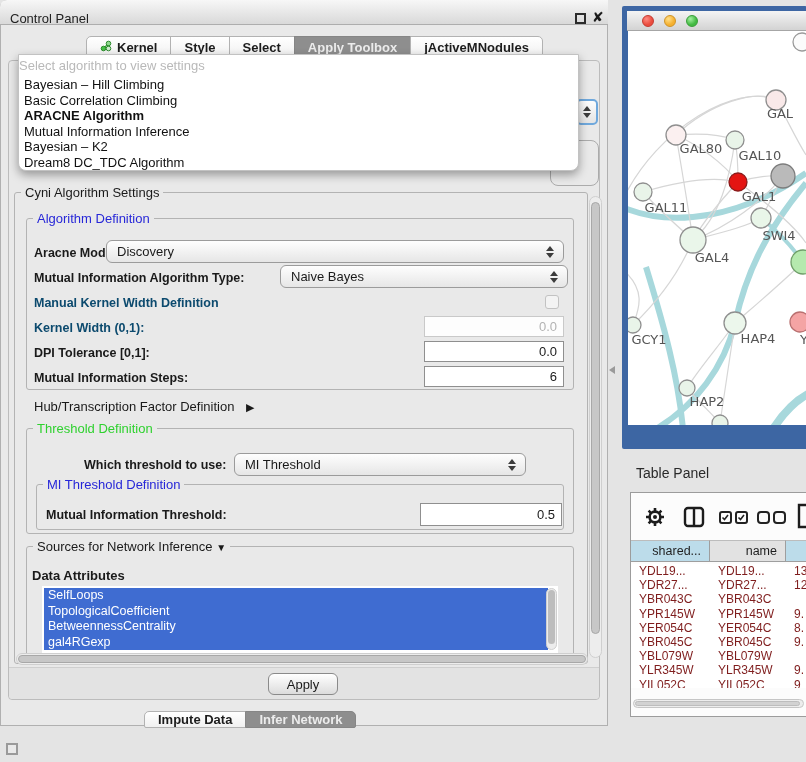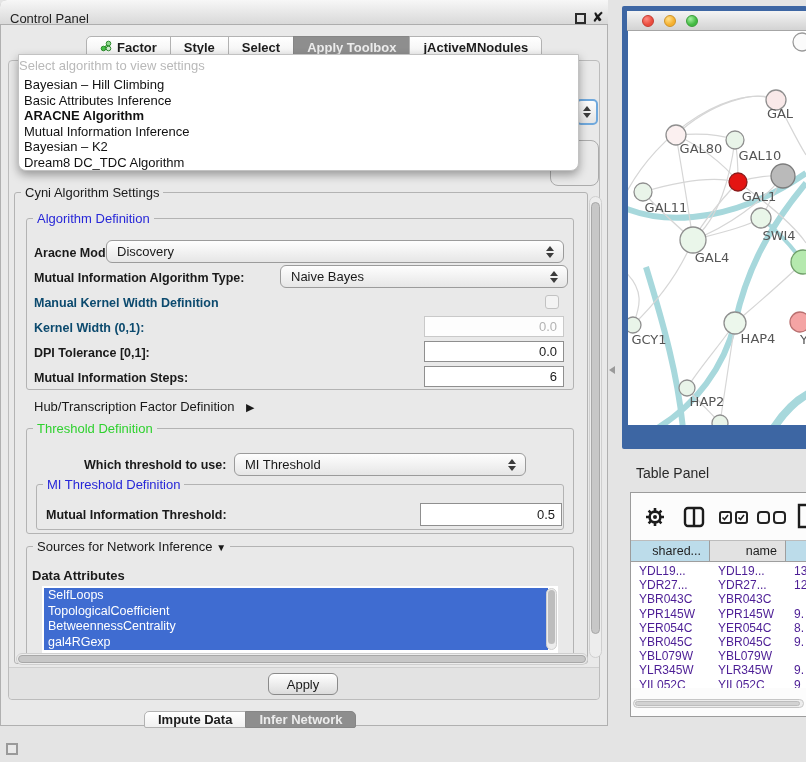--- a/index.html
+++ b/index.html
@@ -110,21 +110,21 @@
   .tp-header-text { left:636px; top:465px; font-size:14px; color:#2a2a2a; }
   .tp-box { left:630px; top:492px; width:200px; height:225px; background:#fcfcfc; border:1px solid #9c9c9c; }
   .tp-toolbar-ico { position:absolute; }
   .tp-head-row { left:631px; top:540px; height:22px; display:flex; }
   .tp-head-cell { border-right:1px solid #9e9e9e; border-bottom:1px solid #9e9e9e; border-top:1px solid #bcbcbc;
                   font-size:12.5px; display:flex; align-items:center; justify-content:flex-end;
                   padding-right:8px; background:#e2e2e2; color:#1f1f1f; }
   .tp-head-cell.hl { background:#bcdcea; }
   .tp-rows { left:631px; top:564px; width:220px; height:124px; overflow:hidden; background:#fff; }
   .tp-row { display:flex; height:14.2px; }
-  .tp-cell { font-size:12px; padding-left:8px; white-space:nowrap; overflow:hidden; color:#4c1d95; }
+  .tp-cell { font-size:12px; padding-left:8px; white-space:nowrap; overflow:hidden; color:#7f1d1d; }
   .tp-hscroll { left:633px; top:699px; width:171px; height:9px; background:#ededed;
                 border:1px solid #c6c6c6; border-radius:5px; }
   .tp-hthumb { position:absolute; left:1px; top:1px; width:165px; height:5px; background:#d2d2d2;
                border:1px solid #bdbdbd; border-radius:4px; }
 
   .mini-float { left:6px; top:743px; width:12px; height:12px; border:2px solid #9a9a9a; background:#e9e9e9; }
   .gap-arrow { left:609px; top:366px; width:0; height:0; border-top:4px solid transparent;
                border-bottom:4px solid transparent; border-right:6px solid #9a9a9a; }
 </style>
 </head>
@@ -139,21 +139,21 @@
   <div class="abs close-ico">✘</div>
 
   <div class="abs tabs top-tabs" id="top-tabs">
       <div class="tab">
         <span><svg width="12" height="12">
             <path d="M3.5 8.5L8.5 3.5M8.5 8.5V3.5" stroke="#3aa53a" stroke-width="1.2" fill="none"></path>
             <circle cx="3.5" cy="8.5" r="2.3" fill="#47c147" stroke="#2e8a2e"></circle>
             <circle cx="8.5" cy="3.5" r="2.3" fill="#8fd98f" stroke="#2e8a2e"></circle>
             <circle cx="8.5" cy="8.5" r="2.3" fill="#cdeccd" stroke="#2e8a2e"></circle>
           </svg></span>
-        <span>Factor</span>
+        <span>Kernel</span>
       </div>
       <div class="tab">
         <span>Style</span>
       </div>
       <div class="tab">
         <span>Select</span>
       </div>
       <div class="tab sel">
         <span>Apply Toolbox</span>
       </div>
@@ -167,21 +167,21 @@
   <div class="abs frag-combo">
     <span class="tri-up"></span>
     <span class="tri-dn"></span>
   </div>
   <div class="abs frag-box"></div>
 
   <div class="abs popup">
     <div class="popup-hint">Select algorithm to view settings</div>
     <div id="algo-options">
         <div class="dd-item">Bayesian – Hill Climbing</div>
-        <div class="dd-item">Basic Attributes Inference</div>
+        <div class="dd-item">Basic Correlation Climbing</div>
         <div class="dd-item sel">ARACNE Algorithm</div>
         <div class="dd-item">Mutual Information Inference</div>
         <div class="dd-item">Bayesian – K2</div>
         <div class="dd-item">Dream8 DC_TDC Algorithm</div>
       </div>
   </div>
 
   <div class="abs grp" style="left:14px;top:192px;width:574px;height:472px;">
     <span class="legend">Cyni Algorithm Settings</span>
   </div>

